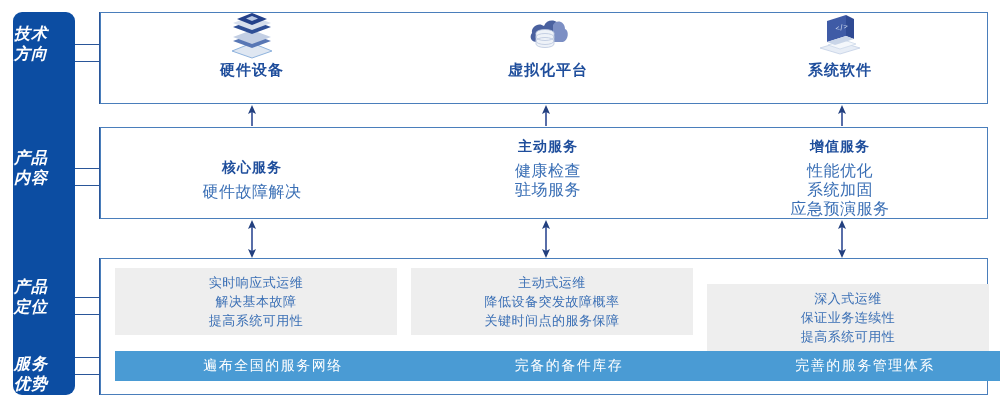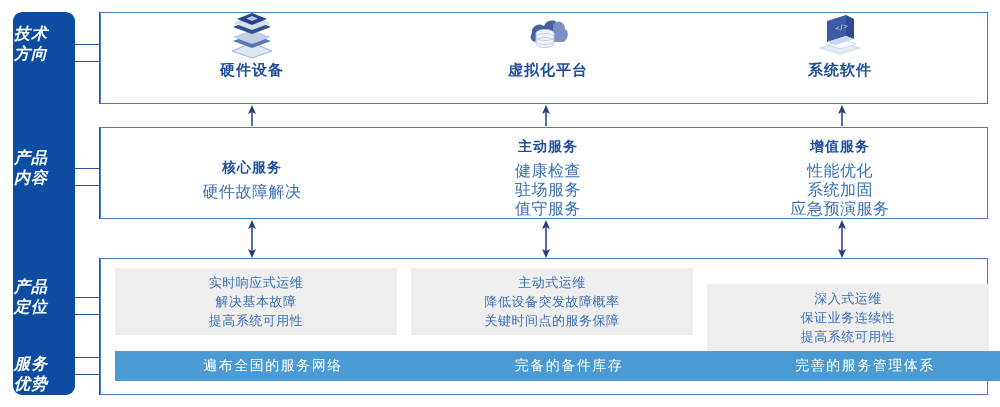--- a/index.html
+++ b/index.html
@@ -280,21 +280,20 @@
     <div class="content-sub">
       <div>硬件故障解决</div>
     </div>
   </div>
 
   <div class="content-col" id="content-col-1">
     <div class="content-title content-col-n-shift">主动服务</div>
     <div class="content-sub">
       <div>健康检查</div>
       <div>驻场服务</div>
-      <div>值守服务</div>
     </div>
   </div>
 
   <div class="content-col" id="content-col-2">
     <div class="content-title content-col-n-shift">增值服务</div>
     <div class="content-sub">
       <div>性能优化</div>
       <div>系统加固</div>
       <div>应急预演服务</div>
     </div>

